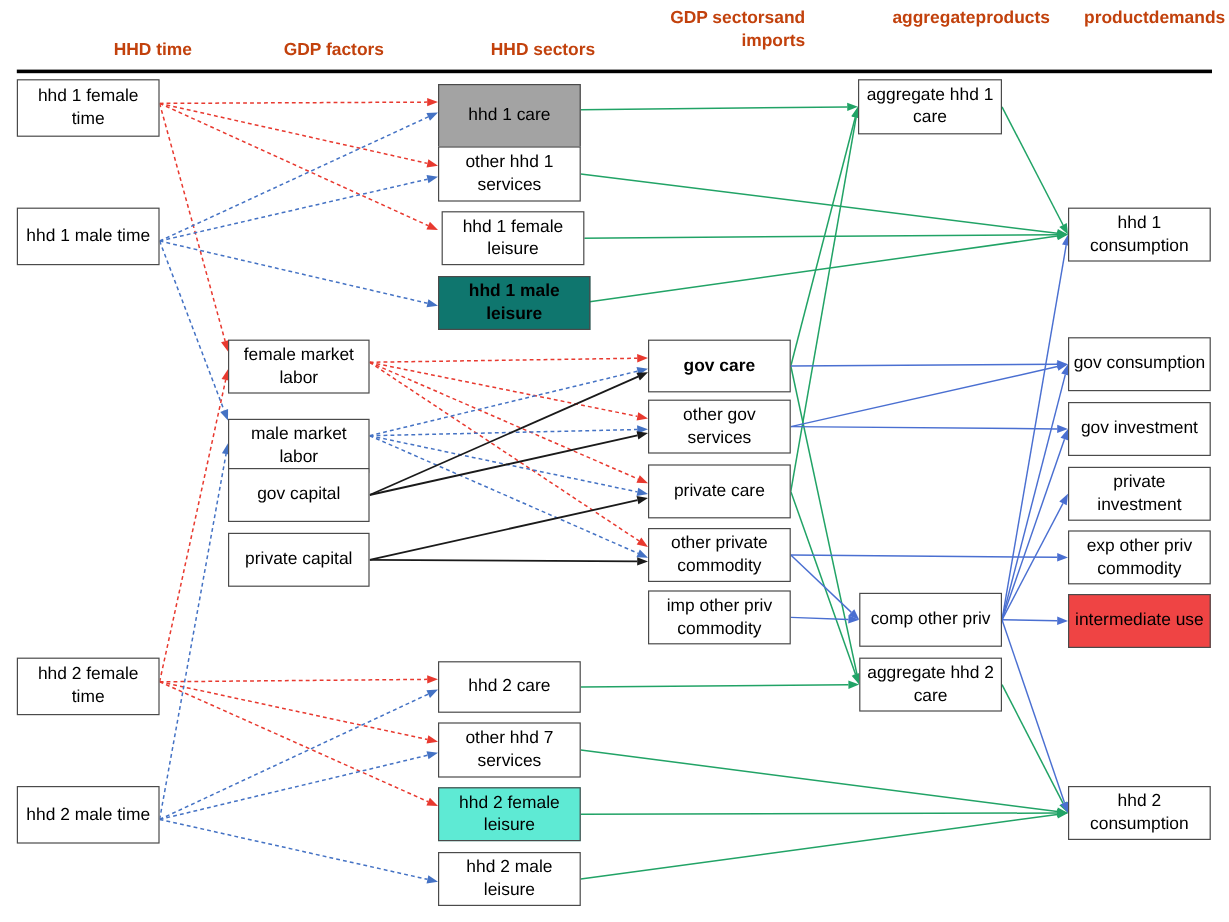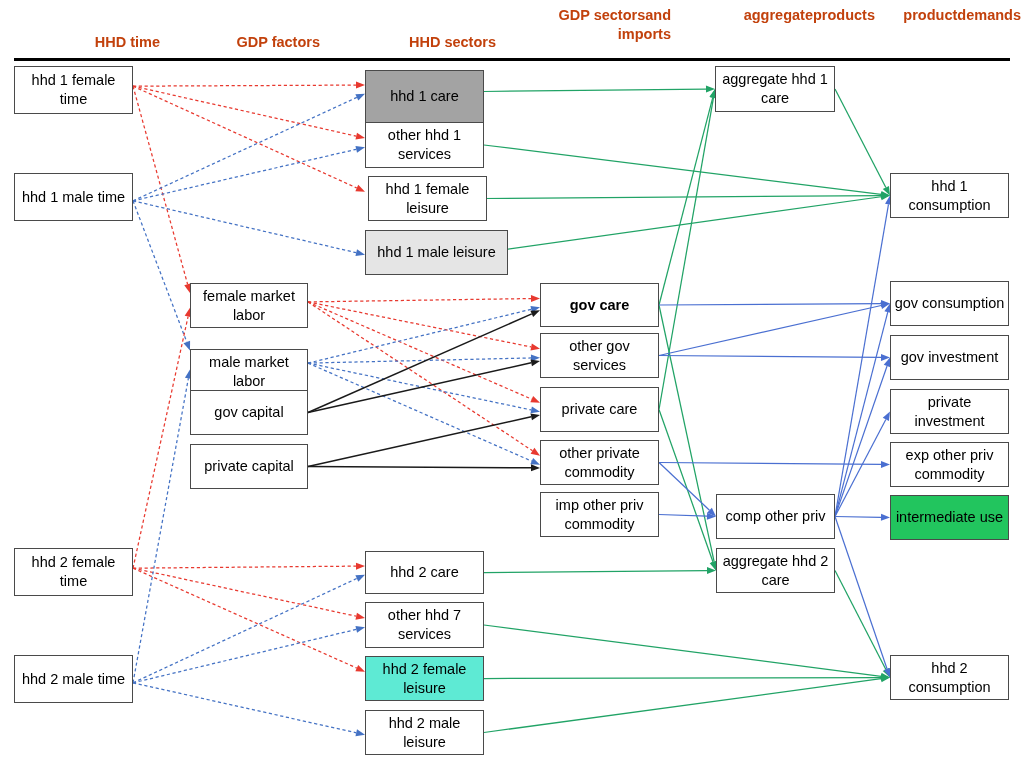--- a/index.html
+++ b/index.html
@@ -175,21 +175,21 @@
       </div>
       <div class="node" style="left: 365px; top: 70px; width: 119px; height: 53px; border-color: rgb(74, 74, 74); background: #a3a3a3;">
         <span>hhd 1 care</span>
       </div>
       <div class="node" style="left: 365px; top: 122px; width: 119px; height: 46px; border-color: rgb(74, 74, 74); background: rgb(255, 255, 255);">
         <span>other hhd 1 services</span>
       </div>
       <div class="node" style="left: 368px; top: 176px; width: 119px; height: 45px; border-color: rgb(74, 74, 74); background: rgb(255, 255, 255);">
         <span>hhd 1 female leisure</span>
       </div>
-      <div class="node" style="left: 365px; top: 230px; width: 143px; height: 45px; border-color: rgb(74, 74, 74); background: #e5e5e5;">
+      <div class="node" style="left: 365px; top: 230px; width: 127px; height: 45px; border-color: rgb(74, 74, 74); background: #0f766e; font-weight: bold;">
         <span>hhd 1 male leisure</span>
       </div>
       <div class="node" style="left: 365px; top: 551px; width: 119px; height: 43px; border-color: rgb(74, 74, 74); background: rgb(255, 255, 255);">
         <span>hhd 2 care</span>
       </div>
       <div class="node" style="left: 365px; top: 602px; width: 119px; height: 46px; border-color: rgb(74, 74, 74); background: rgb(255, 255, 255);">
         <span>other hhd 7 services</span>
       </div>
       <div class="node" style="left: 365px; top: 656px; width: 119px; height: 45px; border-color: rgb(74, 74, 74); background: #5eead4;">
         <span>hhd 2 female leisure</span>
@@ -229,21 +229,21 @@
       </div>
       <div class="node" style="left: 890px; top: 335px; width: 119px; height: 45px; border-color: rgb(74, 74, 74); background: rgb(255, 255, 255);">
         <span>gov investment</span>
       </div>
       <div class="node" style="left: 890px; top: 389px; width: 119px; height: 45px; border-color: rgb(74, 74, 74); background: rgb(255, 255, 255);">
         <span>private investment</span>
       </div>
       <div class="node" style="left: 890px; top: 442px; width: 119px; height: 45px; border-color: rgb(74, 74, 74); background: rgb(255, 255, 255);">
         <span>exp other priv commodity</span>
       </div>
-      <div class="node" style="left: 890px; top: 495px; width: 119px; height: 45px; border-color: rgb(74, 74, 74); background: #22c55e;">
+      <div class="node" style="left: 890px; top: 495px; width: 119px; height: 45px; border-color: rgb(74, 74, 74); background: #ef4444;">
         <span>intermediate use</span>
       </div>
       <div class="node" style="left: 890px; top: 655px; width: 119px; height: 45px; border-color: rgb(74, 74, 74); background: rgb(255, 255, 255);">
         <span>hhd 2 consumption</span>
       </div>
     </div>
 
 </div>
 
 </body></html>

